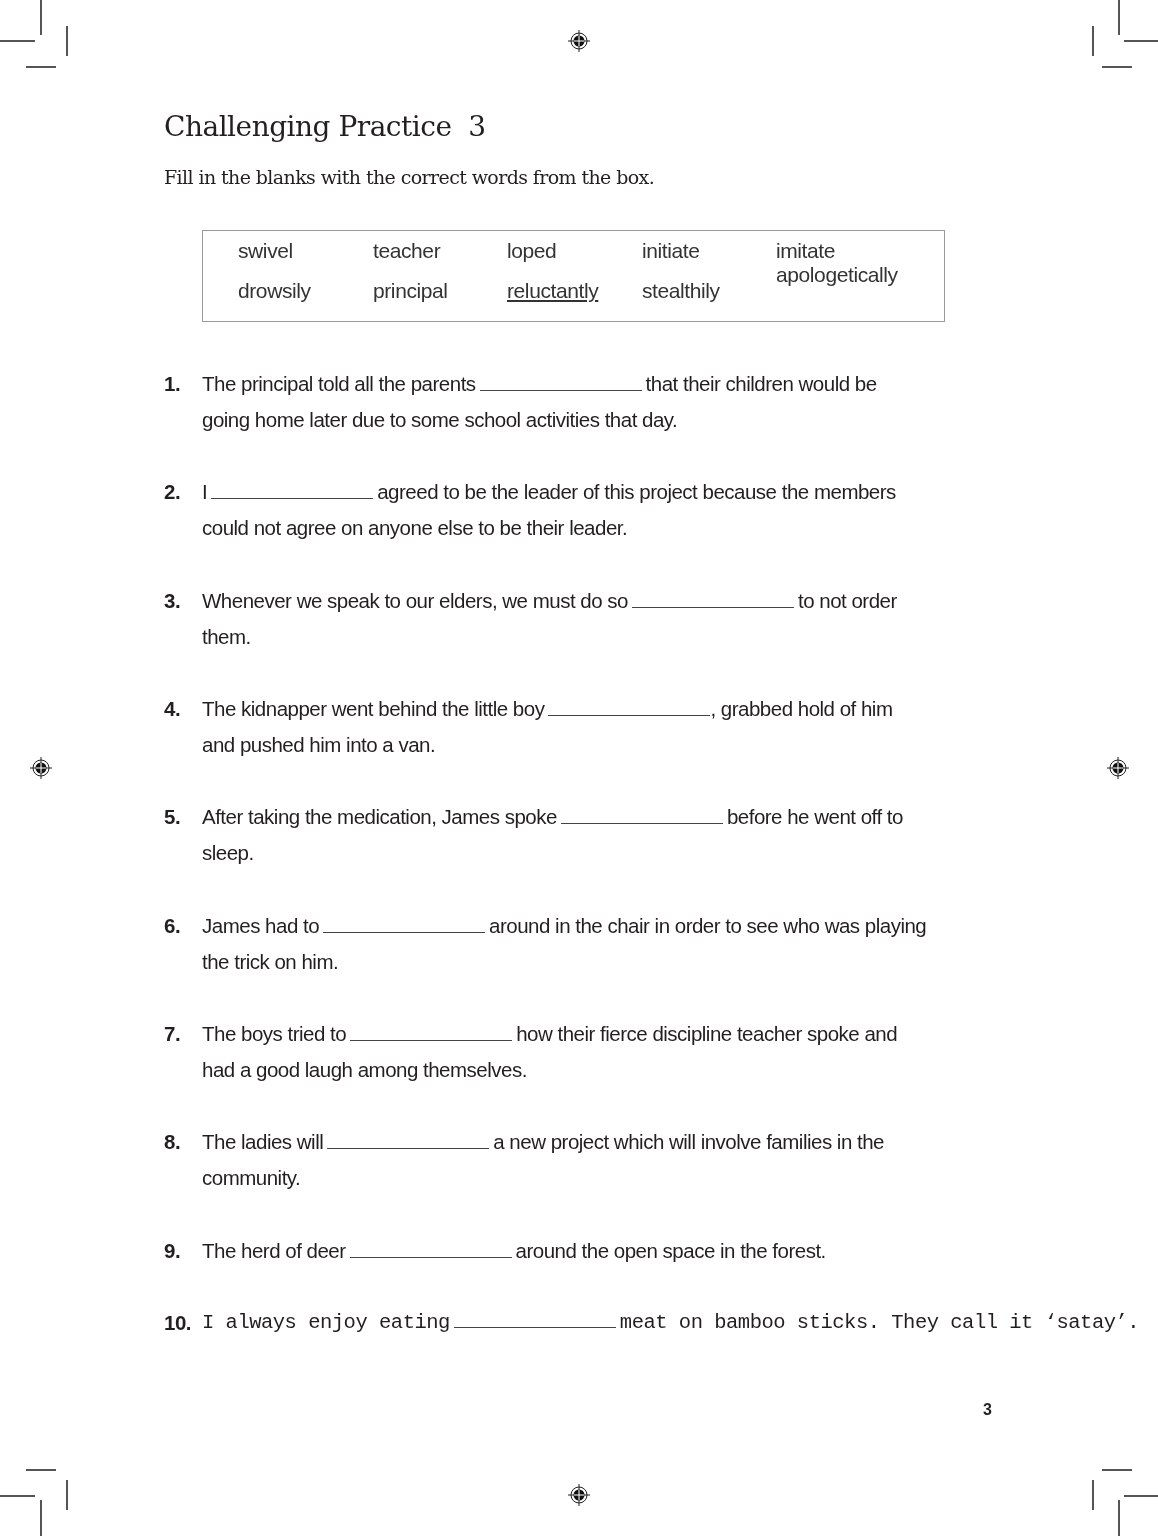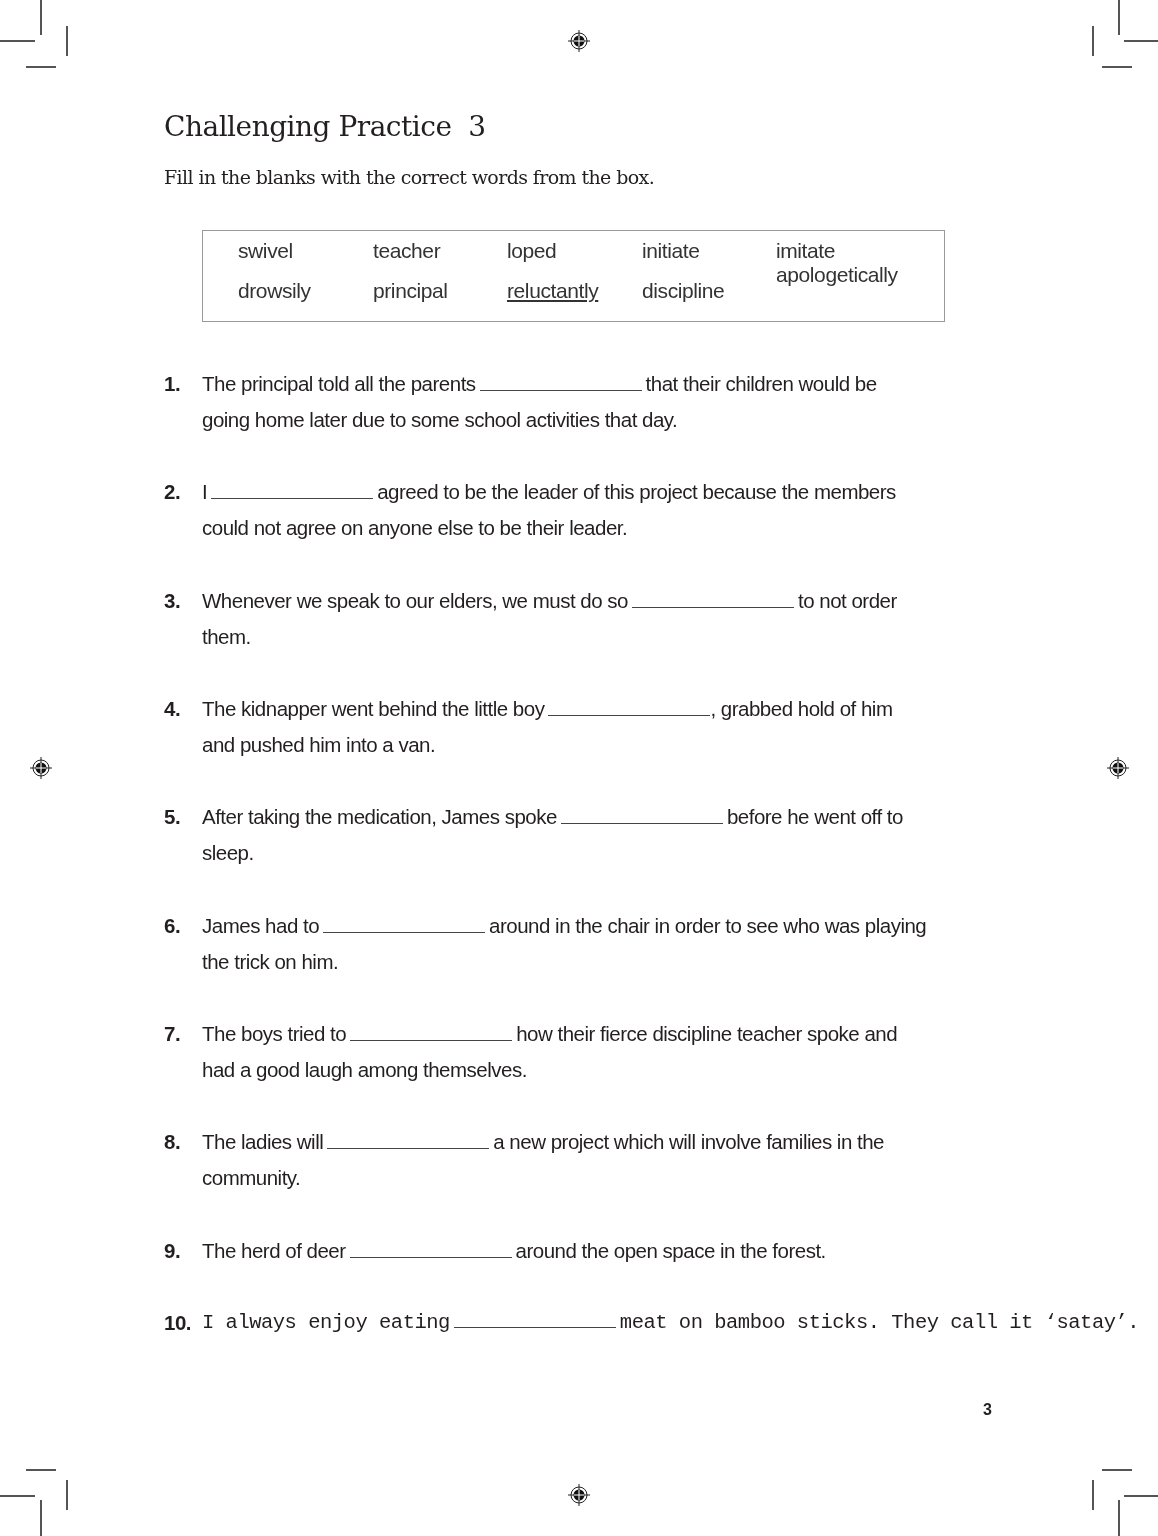--- a/index.html
+++ b/index.html
@@ -79,21 +79,21 @@
 
 <div class="wordbox">
   <span class="word" style="left:35px;top:8px;">swivel</span>
   <span class="word" style="left:170px;top:8px;">teacher</span>
   <span class="word" style="left:304px;top:8px;">loped</span>
   <span class="word" style="left:439px;top:8px;">initiate</span>
   <span class="word" style="left:573px;top:8px;">imitate</span>
   <span class="word" style="left:35px;top:48px;">drowsily</span>
   <span class="word" style="left:170px;top:48px;">principal</span>
   <span class="word" style="left:304px;top:48px;text-decoration:underline;">reluctantly</span>
-  <span class="word" style="left:439px;top:48px;">discipline</span>
+  <span class="word" style="left:439px;top:48px;">stealthily</span>
   <span class="word" style="left:573px;top:32px;">apologetically</span>
 </div>
 
 <div class="q" style="top:372px;">
   <span class="num">1.</span>
   <span class="line1"><span>The principal told all the parents</span><span class="blank"></span><span>that their children would be</span></span>
   <span class="line2">going home later due to some school activities that day.</span>
 </div>
 
 <div class="q" style="top:480px;">

